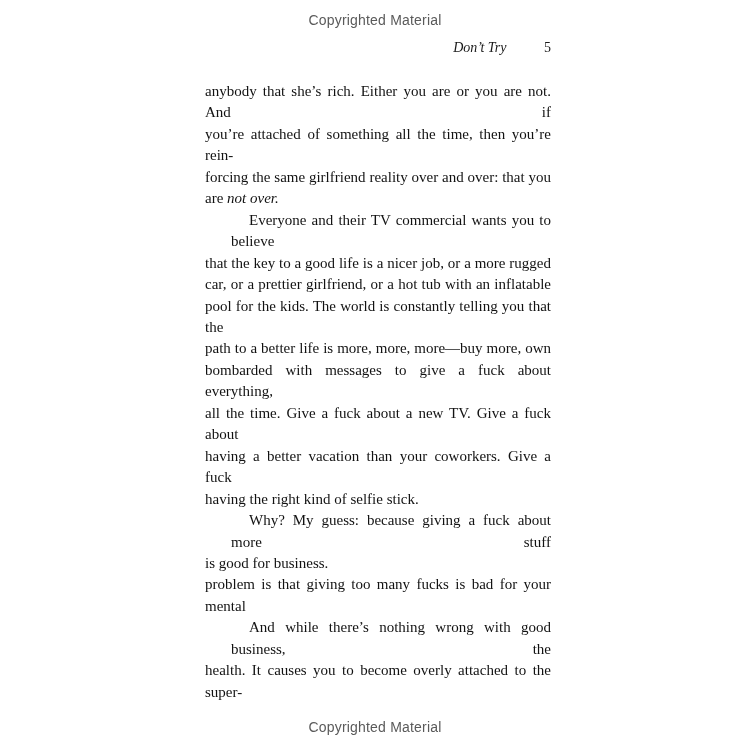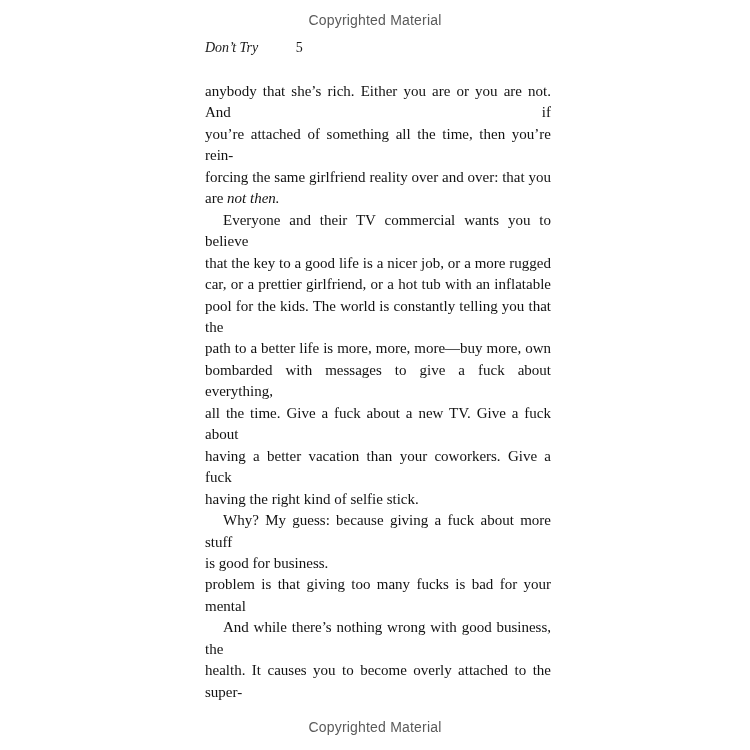--- a/index.html
+++ b/index.html
@@ -27,21 +27,21 @@
     letter-spacing: 0.2px;
   }
   .copyright.top { top: 12px; }
   .copyright.bottom { top: 719px; }
 
   .running-head {
     position: absolute;
     top: 40px;
     left: 205px;
     width: 346px;
-    text-align: left;
+    text-align: right;
     font-size: 14px;
     color: #1a1a1a;
   }
   .running-head .title { font-style: italic; }
   .running-head .num {
     display: inline-block;
     margin-left: 34px;
     font-style: normal;
   }
 
@@ -52,40 +52,40 @@
     width: 346px;
     font-size: 15px;
     line-height: 21.45px;
     color: #121212;
   }
   .line {
     text-align: justify;
     text-align-last: justify;
   }
   .line.last { text-align-last: left; }
-  .line.indent { text-indent: 18px; }
+  .line.indent { text-indent: 18px; margin-left: 26px; }
 </style>
 </head>
 <body>
 
 <div class="page">
 
   <div class="copyright top">Copyrighted Material</div>
 
   <div class="running-head">
     <span class="title">Don’t Try</span>
     <span class="num">5</span>
   </div>
 
   <div class="text-col">
     <div>
         <div class="line">anybody that she’s rich. Either you are or you are not. And if</div>
         <div class="line">you’re attached of something all the time, then you’re rein-</div>
         <div class="line">forcing the same girlfriend reality over and over: that you</div>
-        <div class="line last">are <em>not then.</em></div>
+        <div class="line last">are <em>not over.</em></div>
         <div class="line indent">Everyone and their TV commercial wants you to believe</div>
         <div class="line">that the key to a good life is a nicer job, or a more rugged</div>
         <div class="line">car, or a prettier girlfriend, or a hot tub with an inflatable</div>
         <div class="line">pool for the kids. The world is constantly telling you that the</div>
         <div class="line">path to a better life is more, more, more—buy more, own</div>
         <div class="line">bombarded with messages to give a fuck about everything,</div>
         <div class="line">all the time. Give a fuck about a new TV. Give a fuck about</div>
         <div class="line">having a better vacation than your coworkers. Give a fuck</div>
         <div class="line last">having the right kind of selfie stick.</div>
         <div class="line indent">Why? My guess: because giving a fuck about more stuff</div>

